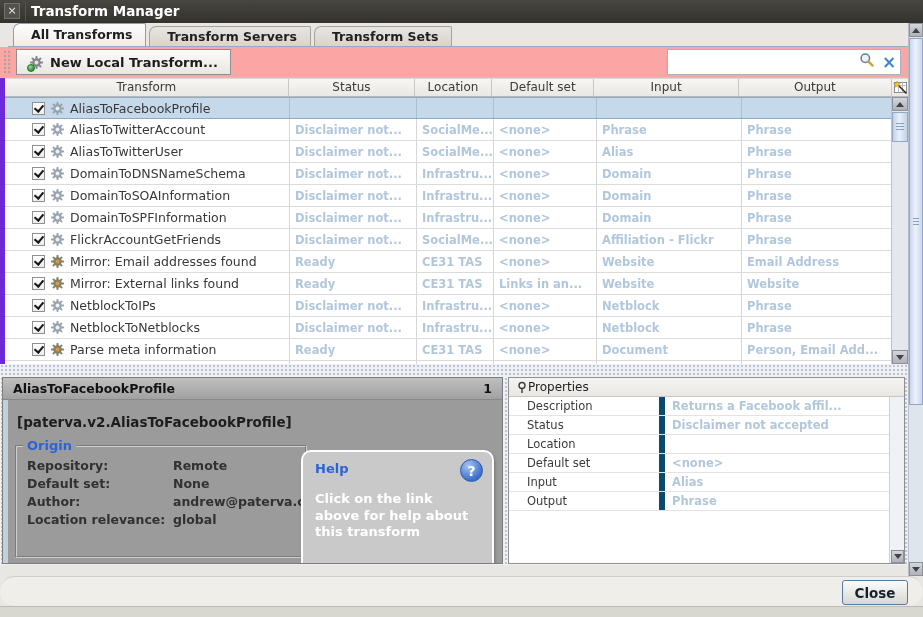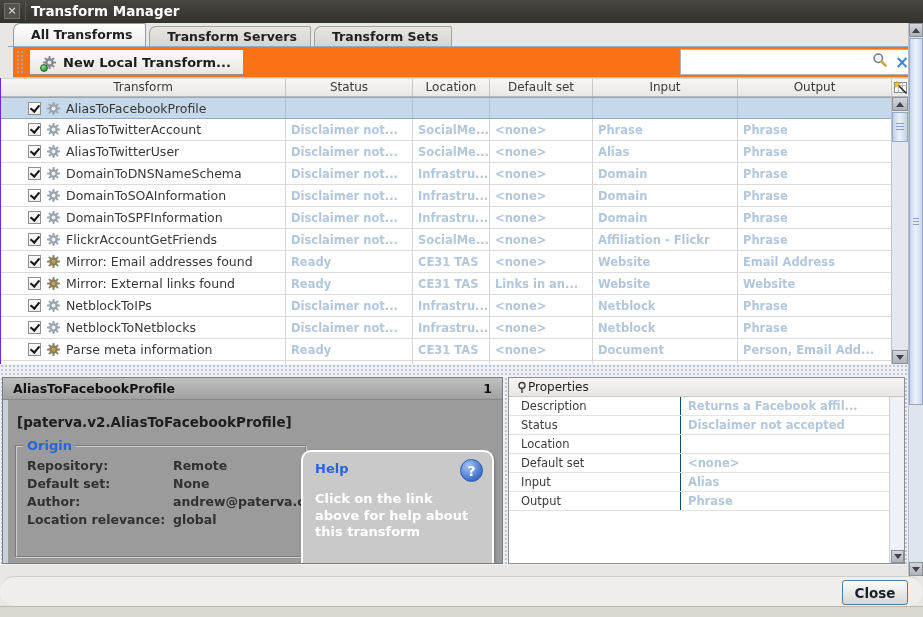--- a/index.html
+++ b/index.html
@@ -17,40 +17,40 @@
 
   
   .tabstrip{position:absolute;left:0;top:23px;width:908px;height:24px;box-sizing:border-box;
     display:flex;align-items:flex-end;padding-left:5px;border-bottom:1px solid #9aa9bd;background:#e9e7e3;margin-left:8px;}
   .tab{height:20px;line-height:19px;padding:0 13px 0 17px;font-size:12.5px;font-weight:bold;color:#1f1f1f;
     background:linear-gradient(#e8e5e0,#d8d5cf);border:1px solid #a3a39e;border-bottom:none;
     border-top-left-radius:7px;border-top-right-radius:2px;margin-right:3px;box-sizing:border-box;}
   .tab.active{background:linear-gradient(#fdfdfc,#efede9);height:23px;line-height:22px;border-color:#8f9cae;}
 
   
-  .toolbar{position:absolute;left:13px;top:47px;width:908px;height:31px;background:#f97316;
+  .toolbar{position:absolute;left:0;top:47px;width:908px;height:31px;background:#fca5a5;
     border-bottom:1px solid #c9c6c0;box-sizing:border-box;}
   .grip{position:absolute;left:3px;top:3px;width:9px;height:25px;
     background-image:radial-gradient(#a8a59e 1px,transparent 1.2px);background-size:4px 4px;}
   .newbtn{position:absolute;left:16px;top:2px;height:26px;display:flex;align-items:center;gap:6px;
     padding:0 12px;border:1px solid #8f8f8f;background:linear-gradient(#fbfbfa,#e9e7e2);
     font-weight:bold;font-size:13px;color:#1c1c1c;box-sizing:border-box;cursor:default;}
   .newbtn-ico{position:relative;width:15px;height:15px;flex:none;}
   .badge{position:absolute;left:-2px;bottom:-2px;width:8px;height:8px;border-radius:50%;
     background:radial-gradient(circle at 35% 30%,#8fe08f,#2f9038 75%);border:1px solid #1f6e28;box-sizing:border-box;}
   .search{position:absolute;right:7px;top:2px;width:234px;height:26px;background:#fff;
     border:1px solid #a9b3c0;box-sizing:border-box;display:flex;align-items:center;}
   .search input{flex:1;min-width:0;border:none;outline:none;background:transparent;
     font:12px "DejaVu Sans",sans-serif;padding:0 5px;}
   .sicon{flex:none;width:22px;text-align:center;cursor:pointer;}
   .clearx{color:#3f84d1;font-weight:bold;font-size:17px;line-height:22px;}
 
   
   .table{position:absolute;left:0;top:78px;width:908px;height:286px;background:#7dd3fc;
-    border-left:1px solid #6d28d9;box-sizing:border-box;}
+    border-left:5px solid #6d28d9;box-sizing:border-box;}
   .thead{display:flex;height:19px;background:linear-gradient(#f7f6f4,#e9e8e4);
     border-top:1px solid #d8d8d5;border-bottom:1px solid #b9b9b9;box-sizing:border-box;}
   .th{box-sizing:border-box;border-right:1px solid #c7c7c5;font-size:12px;color:#3a3a3a;
     text-align:center;line-height:17px;overflow:hidden;white-space:nowrap;cursor:default;}
   .w-name{width:285px;} .w-status{width:127px;} .w-loc{width:77px;}
   .w-set{width:103px;} .w-in{width:145px;} .w-out{width:154px;}
   .corner{width:16px;border-right:none;display:flex;align-items:center;justify-content:center;cursor:pointer;}
   .trows{position:absolute;left:0;top:19px;width:891px;height:267px;overflow:hidden;}
   .trow{display:flex;height:22px;box-sizing:border-box;border-bottom:1px solid #dbdbdb;background:#fff;cursor:default;}
   .trow.selected{background:#c5d9ea;border-top:1px solid #90a8c0;border-bottom:1px solid #90a8c0;}
@@ -108,21 +108,21 @@
     background:radial-gradient(circle at 35% 28%,#a7c4f2,#3a6ec7 72%);border:1px solid #2d5cab;
     color:#fff;font-weight:bold;font-size:14px;line-height:22px;text-align:center;box-sizing:border-box;cursor:pointer;}
   .helpbody{margin-top:15px;color:#ffffff;font-weight:bold;font-size:13px;line-height:1.28;}
 
   
   .props{position:absolute;left:508px;top:0;width:397px;height:187px;background:#fff;
     border:1px solid #8f8f8f;box-sizing:border-box;overflow:hidden;}
   .phead{height:19px;background:linear-gradient(#f5f4f2,#e8e7e3);border-bottom:1px solid #c6c6c4;
     display:flex;align-items:center;padding-left:7px;font-size:12px;color:#1e1e1e;box-sizing:border-box;}
   .prow{display:flex;height:18px;border-bottom:1px solid #e3e3e3;align-items:stretch;font-size:11.5px;}
-  .plabel{width:172px;padding-left:12px;color:#3b3b3b;border-right:1px solid #0c4a6e;
+  .plabel{width:156px;padding-left:18px;color:#3b3b3b;border-right:6px solid #0c4a6e;
     display:flex;align-items:center;box-sizing:border-box;}
   .pvalue{flex:1;padding-left:7px;color:#b2c7db;font-weight:bold;display:flex;align-items:center;
     white-space:nowrap;overflow:hidden;}
   .pscroll{position:absolute;right:0;top:19px;bottom:0;width:14px;background:#eef1f5;border-left:1px solid #d0d0d0;}
   .pscroll .sbtn{left:auto;right:0;bottom:0;width:13px;height:13px;}
 
   
   .outersb{position:absolute;right:0;top:23px;width:15px;height:553px;background:#dfe5ec;
     border-left:1px solid #b6bdc7;box-sizing:border-box;}
   .outersb .sbtn{width:14px;}

